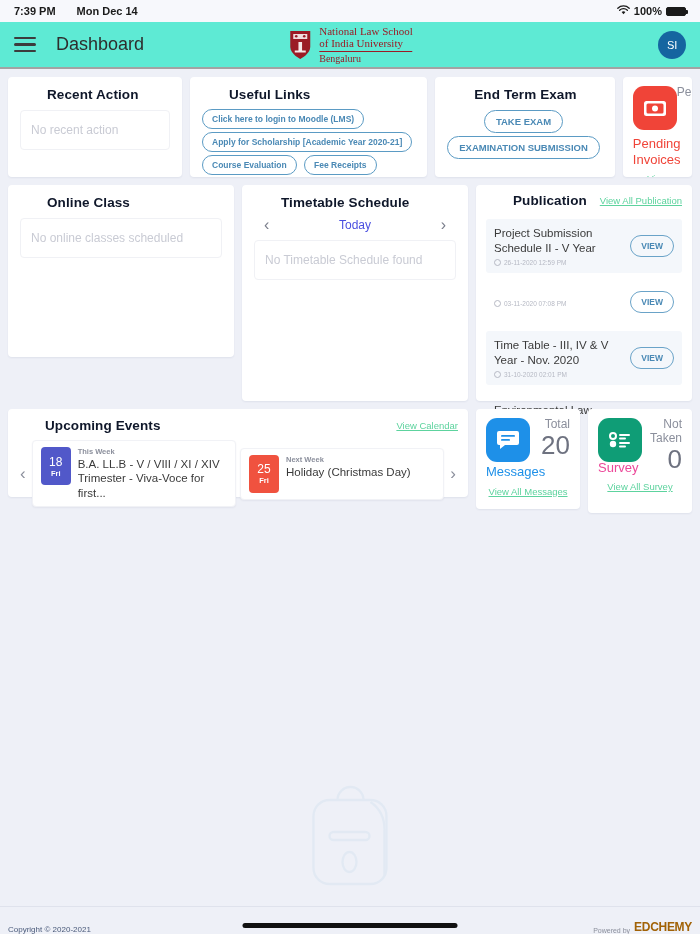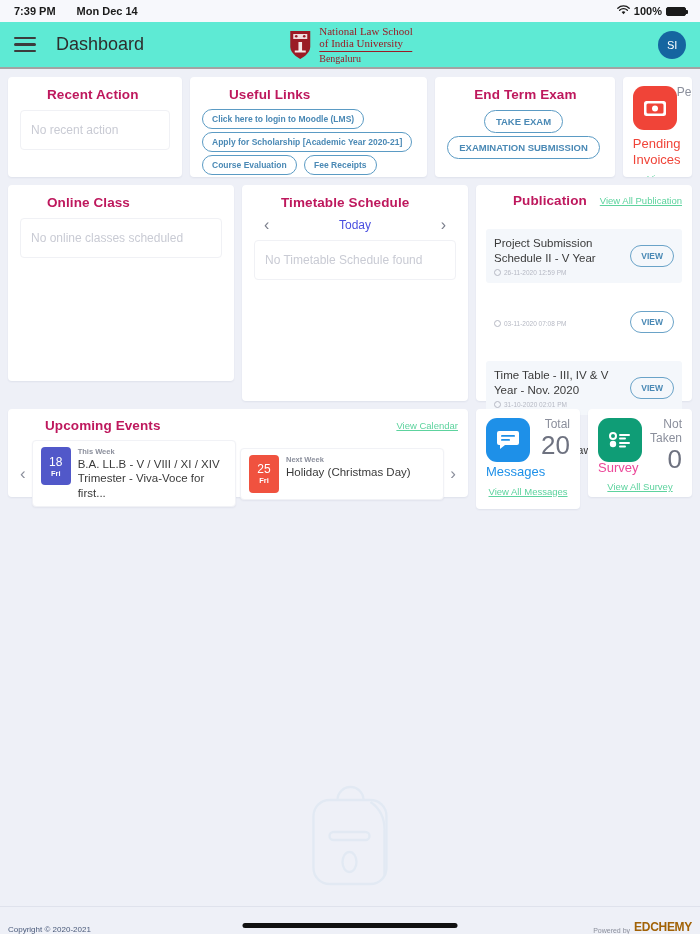--- a/index.html
+++ b/index.html
@@ -65,21 +65,21 @@
   }
 
   
   .row { display: flex; gap: 8px; padding: 0 8px; margin-top: 8px; }
   .card {
     background: #fff; border-radius: 4px;
     box-shadow: 0 1px 2px rgba(30,40,80,.07);
     padding: 10px 12px; position: relative;
   }
   .card-title {
-    font-size: 13.5px; color: #be185d; font-weight: bold; letter-spacing: .1px; padding-left: 27px;
+    font-size: 13.5px; color: #0f172a; font-weight: bold; letter-spacing: .1px; padding-left: 27px;
   }
   .empty-box {
     border: 1px solid #f0f1f5; border-radius: 4px;
     color: #c9cbd4; font-size: 12px;
     padding: 12px 10px; margin-top: 8px;
   }
 
   
   .pill {
     display: inline-block; border: 1px solid #5b9bc4; color: #4a89b5;
@@ -112,21 +112,21 @@
   .tt-arrow { font-size: 16px; color: #7b7f8c; cursor: pointer; }
   .tt-today { font-size: 12px; color: #4a4fe0; }
 
   
   .pub-head { display: flex; align-items: center; justify-content: space-between; }
   .pub-link {
     font-size: 9.5px; color: #5dd39e; text-decoration: underline; cursor: pointer;
   }
   .pub-item {
     display: flex; align-items: center; gap: 18px;
-    padding: 7px 8px; margin-top: 21px; border-radius: 3px;
+    padding: 7px 8px; margin-top: 11px; border-radius: 3px;
   }
   .pub-item.alt { background: #f4f7fb; }
   .pub-text { flex: 1 1 auto; min-width: 0; }
   .pub-name { font-size: 11.5px; color: #3a3a3a; line-height: 1.3; }
   .pub-time {
     font-size: 6.5px; color: #b6b9c4; margin-top: 3px;
     display: flex; align-items: center; gap: 3px;
   }
   .clock-glyph {
     width: 7px; height: 7px; border: 1px solid #b6b9c4; border-radius: 50%;
@@ -273,21 +273,21 @@
     <div class="stat-name" style="color:#f04438">
       <span>Pending</span><br>
       <span>Invoices</span>
     </div>
     <span class="stat-link">View Pending</span>
   </div>
 </div>
 
 <div class="row">
 
-  <div class="card" style="flex:0 0 226px;height:196px">
+  <div class="card" style="flex:0 0 226px;height:172px">
     <div class="card-title">Online Class</div>
     <div class="empty-box">No online classes scheduled</div>
   </div>
 
   <div class="card" style="flex:0 0 226px;height:216px">
     <div class="card-title">Timetable Schedule</div>
     <div class="tt-nav">
       <span class="tt-arrow">‹</span>
       <span class="tt-today">Today</span>
       <span class="tt-arrow">›</span>
@@ -393,21 +393,21 @@
       </div>
       <div class="stat-meta">
         <div class="stat-label">Total</div>
         <div class="stat-num">20</div>
       </div>
     </div>
     <div class="stat-name" style="color:#1e90e8;margin-top:2px">Messages</div>
     <span class="stat-link">View All Messages</span>
   </div>
 
-  <div class="card stat-card" style="flex:1 1 0;height:88px">
+  <div class="card stat-card" style="flex:1 1 0;height:104px">
     <div class="stat-top">
       <div class="stat-icon" style="background:#0f9d76">
         <svg width="24" height="20" viewBox="0 0 24 20">
           <circle cx="5" cy="6" r="3" fill="none" stroke="#fff" stroke-width="2"></circle>
           <circle cx="5" cy="14" r="3.2" fill="#fff"></circle>
           <rect x="11" y="4" width="11" height="2" rx="1" fill="#fff"></rect>
           <rect x="11" y="7.6" width="7" height="2" rx="1" fill="#fff"></rect>
           <rect x="11" y="12" width="11" height="2" rx="1" fill="#fff"></rect>
           <rect x="11" y="15.6" width="7" height="2" rx="1" fill="#fff"></rect>
         </svg>

